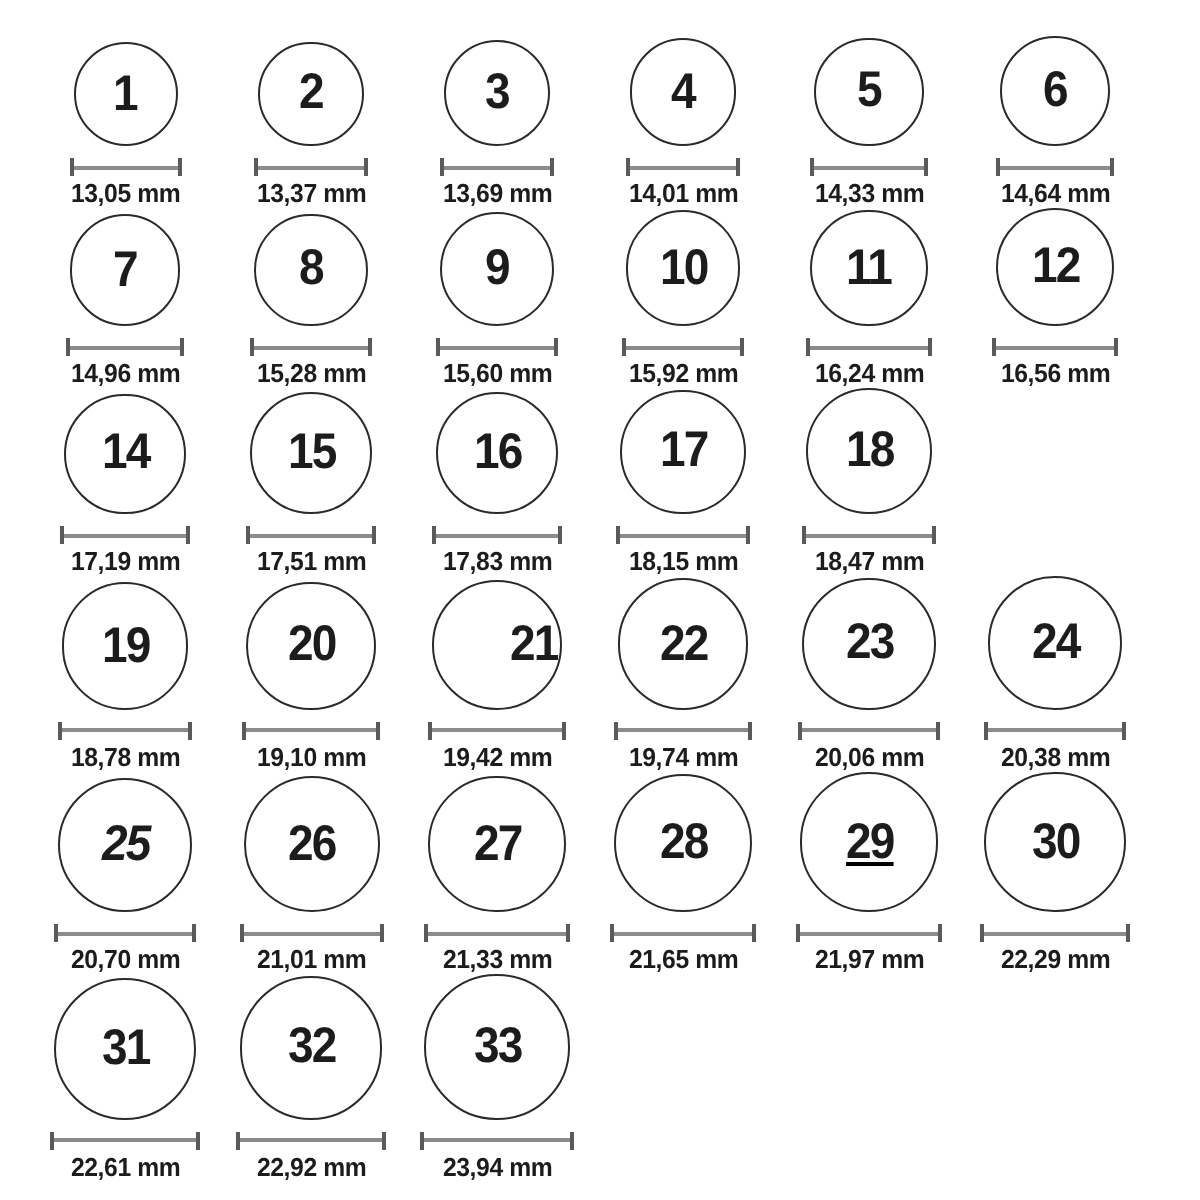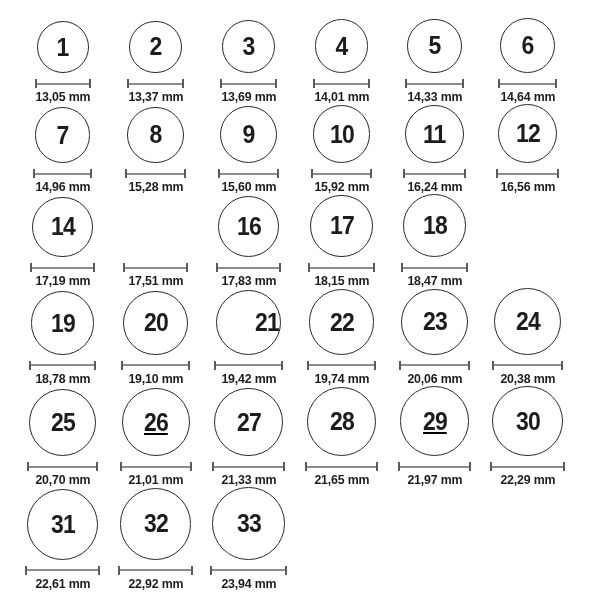--- a/index.html
+++ b/index.html
@@ -171,20 +171,23 @@
     </div>
     <div class="row">
       <div class="cell">
     <div class="circle" style="width: 60.32px; height: 60.32px;">
       <span class="num">14</span>
     </div>
     <div class="dim" style="width: 64.32px;"></div>
     <div class="label">17,19 mm</div>
   </div>
       <div class="cell">
+    <div class="circle" style="width: 60.96px; height: 60.96px;">
+      <span class="num">15</span>
+    </div>
     <div class="dim" style="width: 64.96px;"></div>
     <div class="label">17,51 mm</div>
   </div>
       <div class="cell">
     <div class="circle" style="width: 61.6px; height: 61.6px;">
       <span class="num">16</span>
     </div>
     <div class="dim" style="width: 65.6px;"></div>
     <div class="label">17,83 mm</div>
   </div>
@@ -242,28 +245,28 @@
       <div class="cell">
     <div class="circle" style="width: 66.72px; height: 66.72px;">
       <span class="num">24</span>
     </div>
     <div class="dim" style="width: 70.72px;"></div>
     <div class="label">20,38 mm</div>
   </div>
     </div>
     <div class="row">
       <div class="cell">
-    <div class="circle" style="width: 67.36px; height: 67.36px;">
+    <div class="circle" style="width: 67.36px; height: 67.36px; font-style: italic;">
       <span class="num">25</span>
     </div>
     <div class="dim" style="width: 71.36px;"></div>
     <div class="label">20,70 mm</div>
   </div>
       <div class="cell">
-    <div class="circle" style="width: 68px; height: 68px; text-decoration: underline;">
+    <div class="circle" style="width: 68px; height: 68px;">
       <span class="num">26</span>
     </div>
     <div class="dim" style="width: 72px;"></div>
     <div class="label">21,01 mm</div>
   </div>
       <div class="cell">
     <div class="circle" style="width: 68.64px; height: 68.64px;">
       <span class="num">27</span>
     </div>
     <div class="dim" style="width: 72.64px;"></div>

